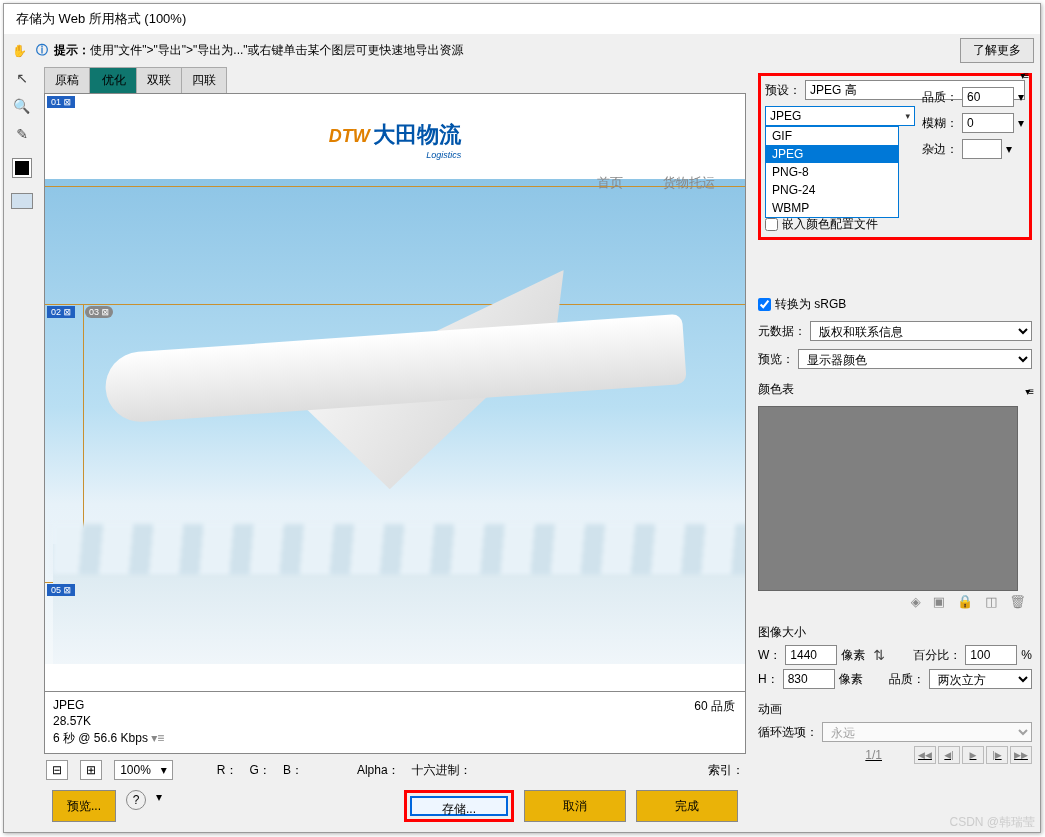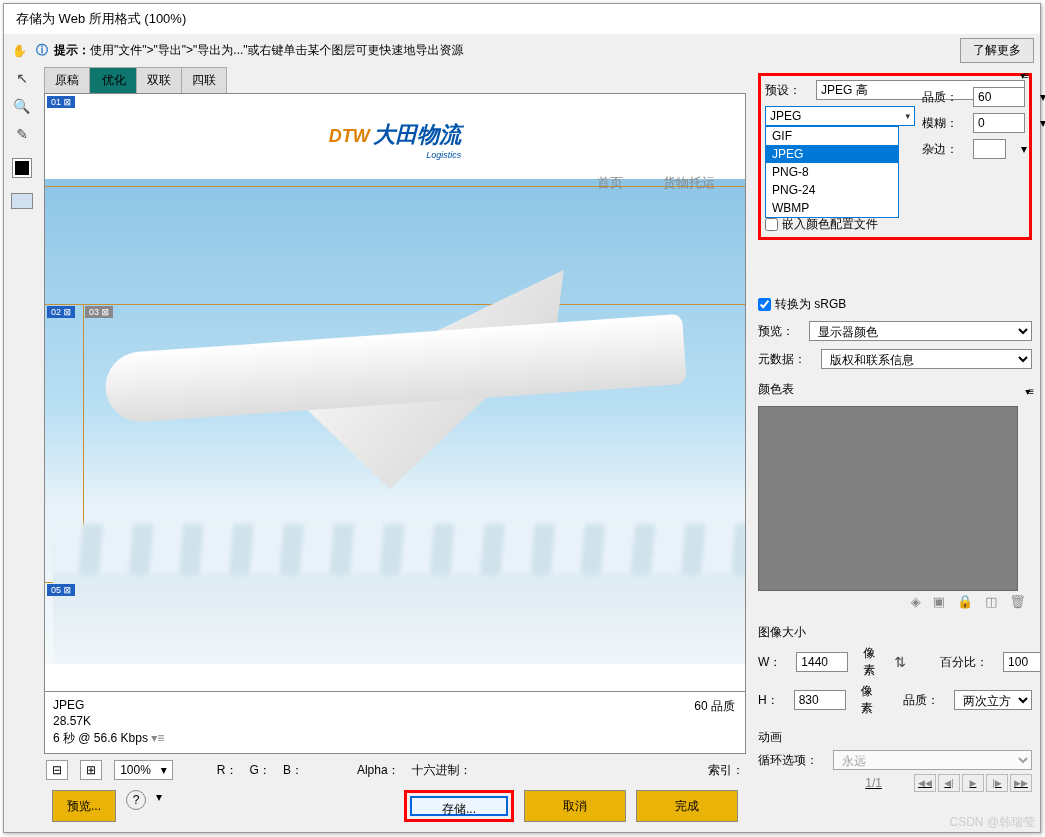--- a/index.html
+++ b/index.html
@@ -19,45 +19,45 @@
 
 
 .pcol { flex: 1; display: flex; flex-direction: column; background: #f0f0f0; padding: 0 4px; }
 .tabs { display: flex; font-size: 12px; }
 .tab { padding: 4px 10px; background: #ddd; border: 1px solid #aaa; border-bottom: none; margin-right: -1px; }
 .tab.active { background: #0f766e; padding-left: 12px; }
 .pbox { border: 1px solid #888; background: #fff; flex: 1; position: relative; overflow: hidden; }
 .img { width: 100%; height: 570px; position: relative; background: linear-gradient(#fff 0%, #fff 15%, #8ec5e6 15%, #b9dff3 55%, #e7f2f9 72%, #f5f9fb 100%); padding-left: 8px; }
 .logo { position: absolute; top: 26px; left: 50%; transform: translateX(-50%); text-align: center; }
 .logo-t { font-size: 18px; font-style: italic; font-weight: bold; color: #e08000; }
-.logo-cn { font-size: 22px; font-weight: bold; color: #0055aa; font-style: italic; }
+.logo-cn { font-size: 22px; font-weight: bold; color: #0055aa; }
 .logo-s { font-size: 9px; color: #0055aa; font-style: italic; display: block; text-align: right; }
 .nav { position: absolute; top: 80px; right: 30px; color: #888; font-size: 13px; }
 .nav span { margin-left: 40px; }
 .plane-body { position: absolute; top: 240px; left: 60px; width: 580px; height: 70px; background: linear-gradient(#fff, #ddd); border-radius: 35px 10px 10px 35px; transform: rotate(-4deg); }
 .plane-wing { position: absolute; top: 190px; left: 250px; width: 280px; height: 200px; background: linear-gradient(135deg, #fff, #ccc); clip-path: polygon(0 50%, 100% 0, 95% 30%, 30% 100%); transform: rotate(-6deg); }
 .mtn { position: absolute; bottom: 0; width: 100%; height: 120px; background: linear-gradient(#d7e7ef, #f0f6fa); }
 .mtn::before { content:""; position:absolute; left:0; right:0; top:-20px; height:50px; background: repeating-linear-gradient(95deg, #e8f2f8 0 30px, #d0e2ec 30px 50px); filter: blur(2px); }
 .slice-tag { position: absolute; background: #2060c0; color: #fff; font-size: 9px; padding: 1px 4px; z-index: 10; }
-.slice-tag.g { background: #888; }
+.slice-tag.g { background: #888; border-radius: 6px; }
 .slice-line { position: absolute; background: #c89030; }
 .stat { padding: 6px 8px; border: 1px solid #888; border-top: none; background: #fff; display: flex; flex-direction: column; gap: 2px; position: relative; }
 .stat .r2 { position: absolute; right: 10px; top: 6px; }
 .zoomrow { display: flex; align-items: center; gap: 12px; padding: 6px 2px; font-size: 12px; }
 .zoomrow .box { display: inline-flex; align-items: center; border: 1px solid #999; background: #fff; }
 .zoomrow .box span { padding: 2px 5px; }
 .sp { flex: 1; }
 .btnrow { display: flex; gap: 10px; padding: 4px 8px 10px; }
 .pbtn { border: 1px solid #888; background: #eab308; padding: 4px 14px; font-size: 12px; }
 .pbtn.sel { border: 2px solid #0066dd; background: #eef6ff; padding: 3px 30px; }
 .pbtn.wide { padding: 4px 38px; }
 
 
 .rpanel { width: 290px; background: #f0f0f0; padding: 6px 8px; font-size: 12px; display: flex; flex-direction: column; gap: 8px; }
-.row { display: flex; align-items: center; gap: 15px; }
+.row { display: flex; align-items: center; gap: 4px; }
 .lbl { white-space: nowrap; }
 .sel, .inp { border: 1px solid #888; background: #fff; padding: 2px 4px; font-size: 12px; height: 20px; }
 .sel { flex: 1; }
 .inp { width: 52px; }
 .drop { position: relative; }
 .drop .cur { border: 1px solid #0078d7; background: #fff; display: flex; align-items: center; padding: 0 4px; height: 20px; }
 .drop .cur::after { content: "▾"; margin-left: auto; font-size: 9px; color: #333; }
 .drop .list { position: absolute; left: 0; right: 16px; top: 20px; background: #fff; border: 1px solid #0078d7; z-index: 50; }
 .drop .list div { padding: 2px 6px; }
 .drop .list div.hl { background: #0078d7; color: #fff; }
@@ -223,26 +223,26 @@
 
       <div style="height:40px;"></div>
 
       <div class="row">
           <label class="chk">
             <input type="checkbox" checked="" style="">
             <span>转换为 sRGB</span>
           </label>
         </div>
       <div class="row">
+          <span class="lbl">元数据：</span>
+          <select class="sel"><option>版权和联系信息</option></select>
+        </div>
+      <div class="row">
           <span class="lbl">预览：</span>
           <select class="sel"><option>显示器颜色</option></select>
-        </div>
-      <div class="row">
-          <span class="lbl">元数据：</span>
-          <select class="sel"><option>版权和联系信息</option></select>
         </div>
 
       <div class="sect">
         <div class="row">
             <span class="sect-t">颜色表</span>
             <span class="menu-ic"></span>
           </div>
         <div class="colortable"></div>
         <div class="ctbtns">
           <span>◈</span>

